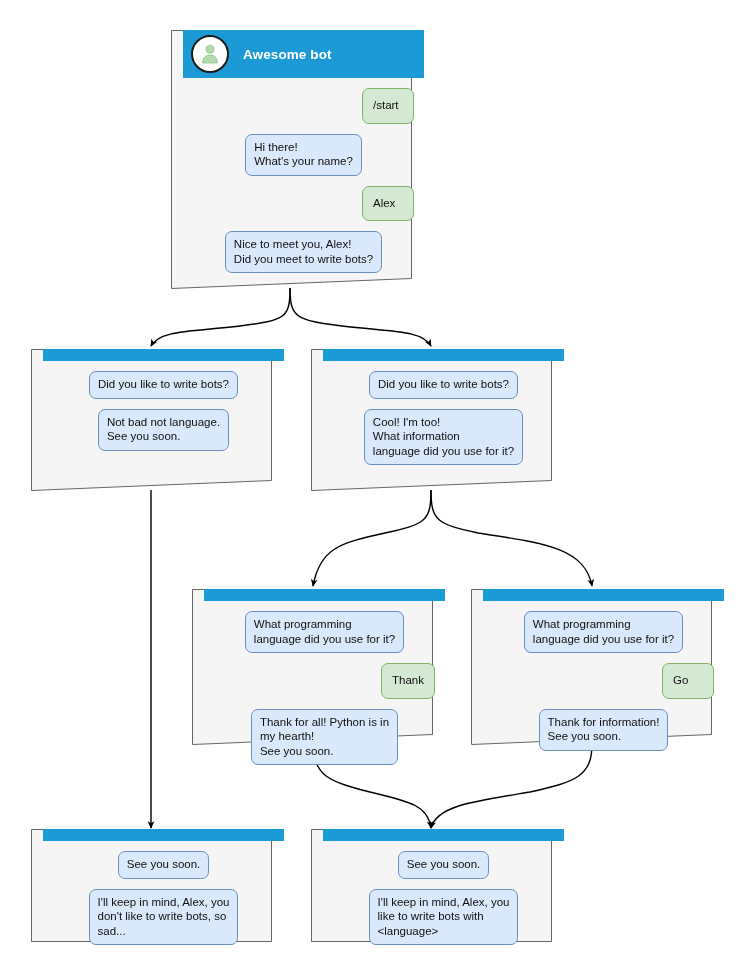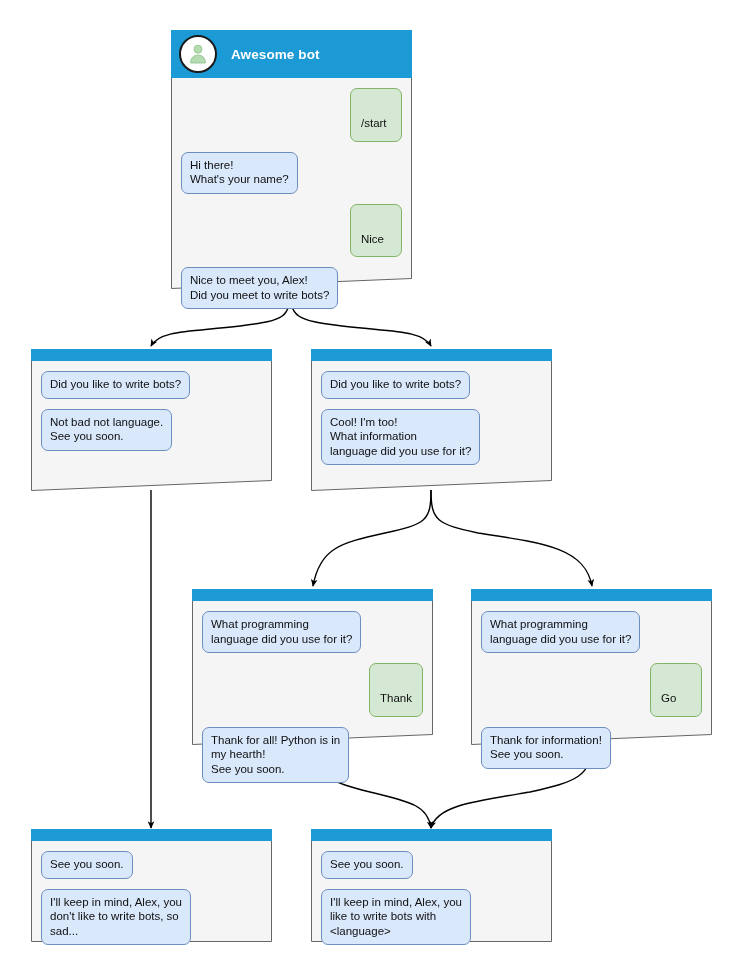--- a/index.html
+++ b/index.html
@@ -39,21 +39,21 @@
     z-index: 2;
   }
   .node-skin {
     position: absolute;
     left: 0; top: 0;
     width: 100%;
     height: 100%;
   }
   .node-body {
     position: absolute;
-    left: 0; top: 0;
+    left: 12px; top: 0;
     width: 100%;
     height: 100%;
   }
 
   .chat-header {
     position: absolute;
     left: 0;
     top: 0;
     width: 100%;
     box-sizing: border-box;
@@ -92,21 +92,21 @@
     left: 0;
     width: 100%;
     box-sizing: border-box;
     padding: 10px 10px 6px 10px;
   }
 
   .msg-row {
     display: flex;
     margin-bottom: 10px;
   }
-  .msg-row.bot  { justify-content: flex-start; }
+  .msg-row.bot  { justify-content: center; }
   .msg-row.user { justify-content: flex-end; }
 
   .bubble {
     font-size: 11.5px;
     line-height: 14.5px;
     color: #0f0f0f;
     border-radius: 7px;
     padding: 5px 8px 6px 8px;
     box-sizing: border-box;
     white-space: pre-line;
@@ -114,21 +114,21 @@
   }
   .bubble.bot {
     background: #dae8fc;
     border: 1px solid #6c8ebf;
   }
   .bubble.user {
     background: #d5e8d4;
     border: 1px solid #82b366;
     text-align: left;
     min-width: 52px;
-    padding: 27px 10px 10px 10px;
+    padding: 9px 10px 10px 10px;
   }
 </style>
 </head>
 <body>
 
 <div id="canvas">
 
   <svg id="edges" viewBox="0 0 743 971" width="743" height="971">
     <defs>
       <marker id="arrow" viewBox="0 0 10 10" refX="8" refY="5" markerWidth="6" markerHeight="6" orient="auto-start-reverse">
@@ -165,21 +165,21 @@
       </div>
       <div class="chat-log" style="top:48px;">
         <div class="msg-row user">
           <div class="bubble user">/start</div>
         </div>
         <div class="msg-row bot">
           <div class="bubble bot">Hi there!
 What's your name?</div>
         </div>
         <div class="msg-row user">
-          <div class="bubble user">Nice</div>
+          <div class="bubble user">Alex</div>
         </div>
         <div class="msg-row bot">
           <div class="bubble bot">Nice to meet you, Alex!
 Did you meet to write bots?</div>
         </div>
       </div>
     </div>
   </div>
 
   <div class="node" style="left:31px; top:349px; width:241px; height:142px;">

